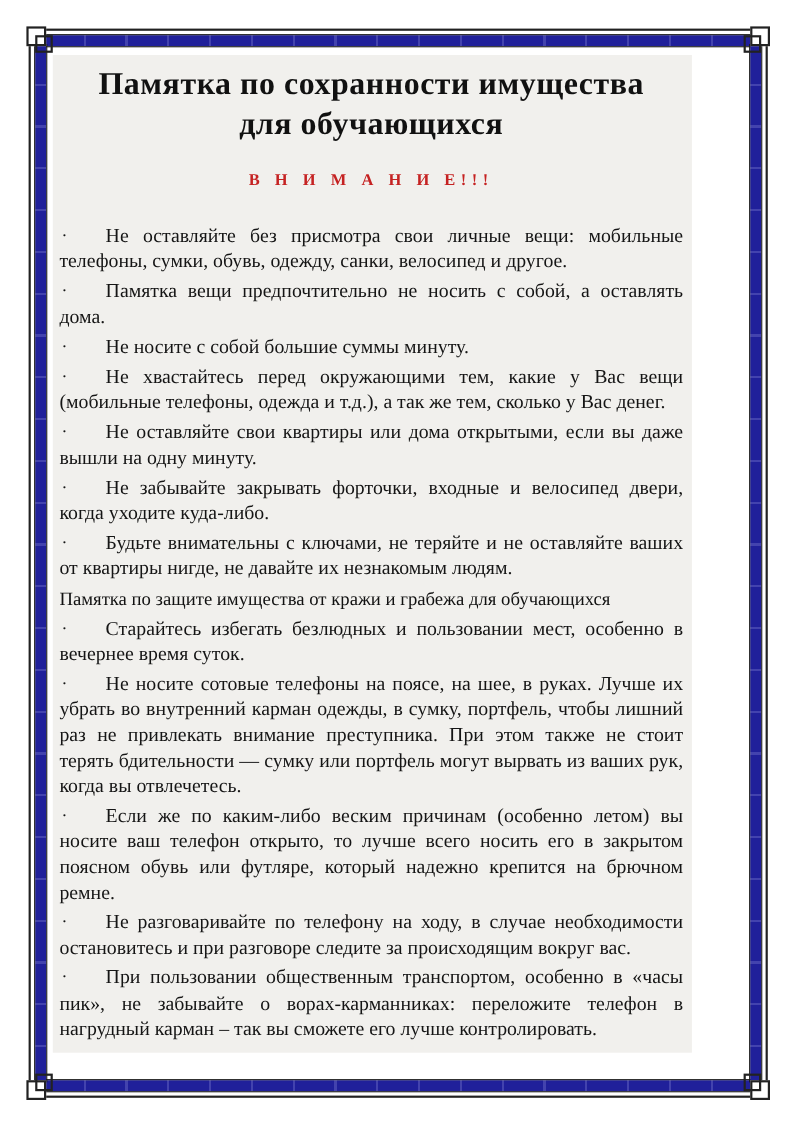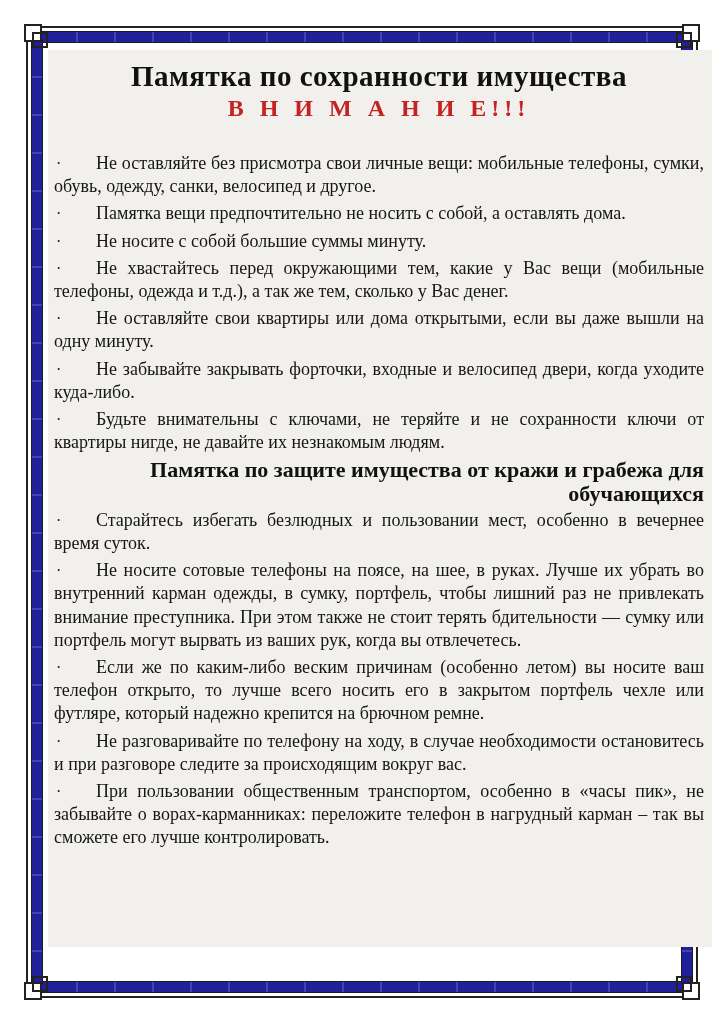--- a/index.html
+++ b/index.html
@@ -34,51 +34,52 @@
   
   .sq{position:absolute;border:2px solid #222222;box-sizing:border-box;}
   .sq1{width:18px;height:18px;background:#ffffff;}
   .sq2{width:16px;height:16px;background:transparent;}
   .tl.sq1{left:24px;top:24px;}   .tl.sq2{left:32px;top:32px;}
   .tr.sq1{right:24px;top:24px;}  .tr.sq2{right:32px;top:32px;}
   .bl.sq1{left:24px;bottom:24px;}.bl.sq2{left:32px;bottom:32px;}
   .br.sq1{right:24px;bottom:24px;}.br.sq2{right:32px;bottom:32px;}
   
   .content{
-    position:absolute;left:48px;top:50px;width:664px;min-height:897px;
+    position:absolute;left:48px;top:50px;width:581px;min-height:897px;
     background:#f1f0ed;
     box-sizing:border-box;
     padding:6px 8px 6px 6px;
   }
   .doc-title{
     margin:2px 0 0 0;
     font-size:29px;font-weight:bold;line-height:37px;
     text-align:center;letter-spacing:.5px;color:#111111;
   }
   .doc-title span{display:block;}
   .attention{
-    font-size:24px;font-weight:bold;letter-spacing:5px;
+    margin-top:24px;
+    font-size:15px;font-weight:bold;letter-spacing:5px;
     text-align:center;color:#c52222;
   }
   .body-text{margin-top:30px;}
   p.li{
     position:relative;
     margin:0 0 4px 0;
     font-size:18px;line-height:23.2px;
     text-align:justify;
     text-indent:42px;
   }
   p.li .blt{
     position:absolute;left:2px;top:0;
     text-indent:0;font-size:16px;
   }
   .subhead{
     margin:2px 0 4px 0;
-    font-size:22px;line-height:23.2px;
-    font-weight:bold;text-align:right;color:#111111;
+    font-size:17px;line-height:23.2px;
+    font-weight:normal;text-align:left;color:#111111;
   }
   .subhead span{display:block;}
 </style>
 </head>
 <body>
 
 <div class="page">
 
   <div class="frame-outer"></div>
   <div class="band band-h band-top"></div>
@@ -91,49 +92,50 @@
   <div class="sq sq2 tr"></div>
   <div class="sq sq1 bl"></div>
   <div class="sq sq2 bl"></div>
   <div class="sq sq1 br"></div>
   <div class="sq sq2 br"></div>
 
   <div class="content">
 
     <h1 class="doc-title">
       <span>Памятка по сохранности имущества</span>
+      <span>для обучающихся</span>
     </h1>
 
     <div class="attention">В Н И М А Н И Е!!!</div>
 
     <div class="body-text">
 
       <p class="li"><span class="blt">·</span><span>Не оставляйте без присмотра свои личные вещи: мобильные телефоны, сумки, обувь, одежду, санки, велосипед  и другое.</span></p>
 
       <p class="li"><span class="blt">·</span><span>Памятка вещи предпочтительно не носить с собой, а оставлять дома.</span></p>
 
       <p class="li"><span class="blt">·</span><span>Не носите с собой большие суммы минуту.</span></p>
 
       <p class="li"><span class="blt">·</span><span>Не хвастайтесь перед окружающими тем, какие у Вас вещи (мобильные телефоны, одежда и т.д.), а так же тем, сколько у Вас денег.</span></p>
 
       <p class="li"><span class="blt">·</span><span>Не оставляйте свои квартиры или дома открытыми, если вы даже вышли на одну минуту.</span></p>
 
       <p class="li"><span class="blt">·</span><span>Не забывайте закрывать форточки, входные и велосипед двери, когда уходите куда-либо.</span></p>
 
-      <p class="li"><span class="blt">·</span><span>Будьте внимательны с ключами, не теряйте и не сохранности ключи от квартиры нигде, не давайте их незнакомым людям.</span></p>
+      <p class="li"><span class="blt">·</span><span>Будьте внимательны с ключами, не теряйте и не оставляйте ваших от квартиры нигде, не давайте их незнакомым людям.</span></p>
 
       <div class="subhead">
         <span>Памятка по защите имущества от кражи и грабежа для обучающихся</span>
       </div>
 
       <p class="li"><span class="blt">·</span><span>Старайтесь избегать безлюдных и пользовании мест, особенно в вечернее время суток.</span></p>
 
       <p class="li"><span class="blt">·</span><span>Не носите сотовые телефоны на поясе, на шее, в руках. Лучше их убрать во внутренний карман одежды, в сумку, портфель, чтобы лишний раз не привлекать внимание преступника. При этом также не стоит терять бдительности — сумку или портфель могут вырвать из ваших рук, когда вы отвлечетесь.</span></p>
 
-      <p class="li"><span class="blt">·</span><span>Если же по каким-либо веским причинам (особенно летом) вы носите ваш телефон открыто, то лучше всего носить его в закрытом портфель чехле или футляре, который надежно крепится на брючном ремне.</span></p>
+      <p class="li"><span class="blt">·</span><span>Если же по каким-либо веским причинам (особенно летом) вы носите ваш телефон открыто, то лучше всего носить его в закрытом поясном обувь или футляре, который надежно крепится на брючном ремне.</span></p>
 
       <p class="li"><span class="blt">·</span><span>Не разговаривайте по телефону на ходу, в случае необходимости остановитесь и при разговоре следите за происходящим вокруг вас.</span></p>
 
       <p class="li"><span class="blt">·</span><span>При пользовании общественным транспортом, особенно в «часы пик», не забывайте о ворах-карманниках: переложите телефон в нагрудный карман – так вы сможете его лучше контролировать.</span></p>
 
     </div>
   </div>
 </div>
 
 </body></html>

